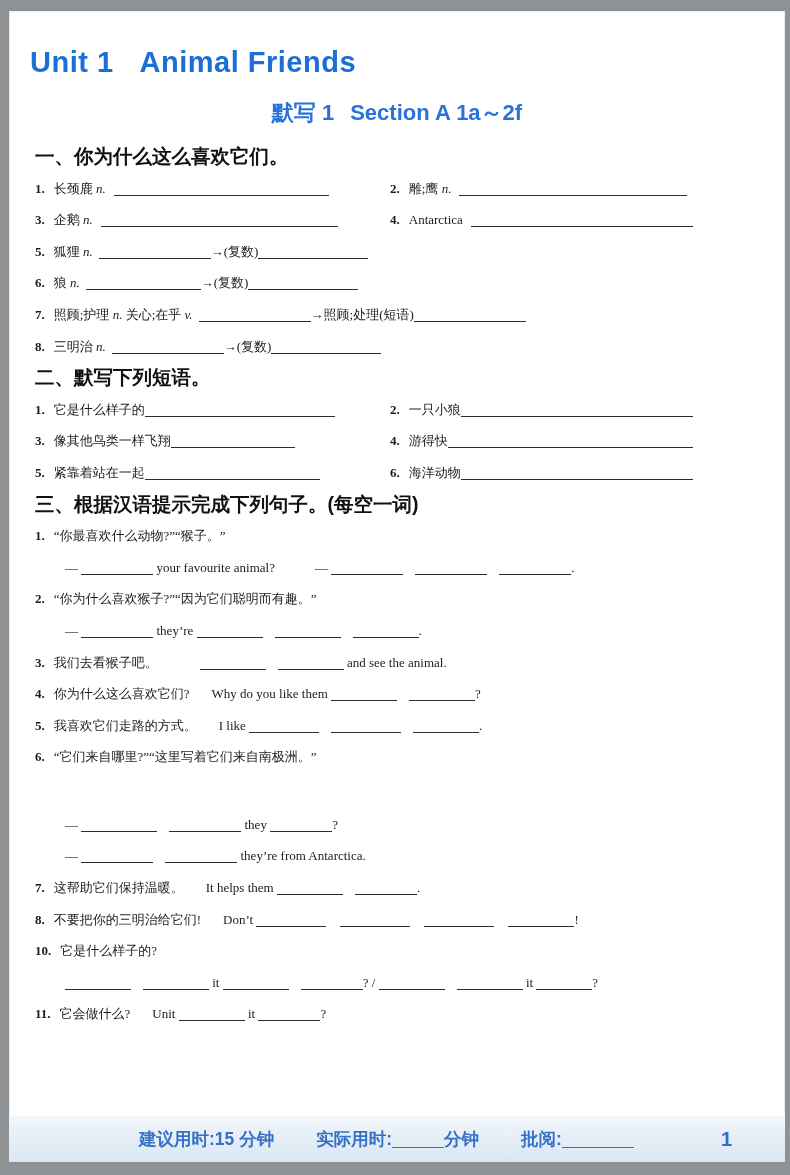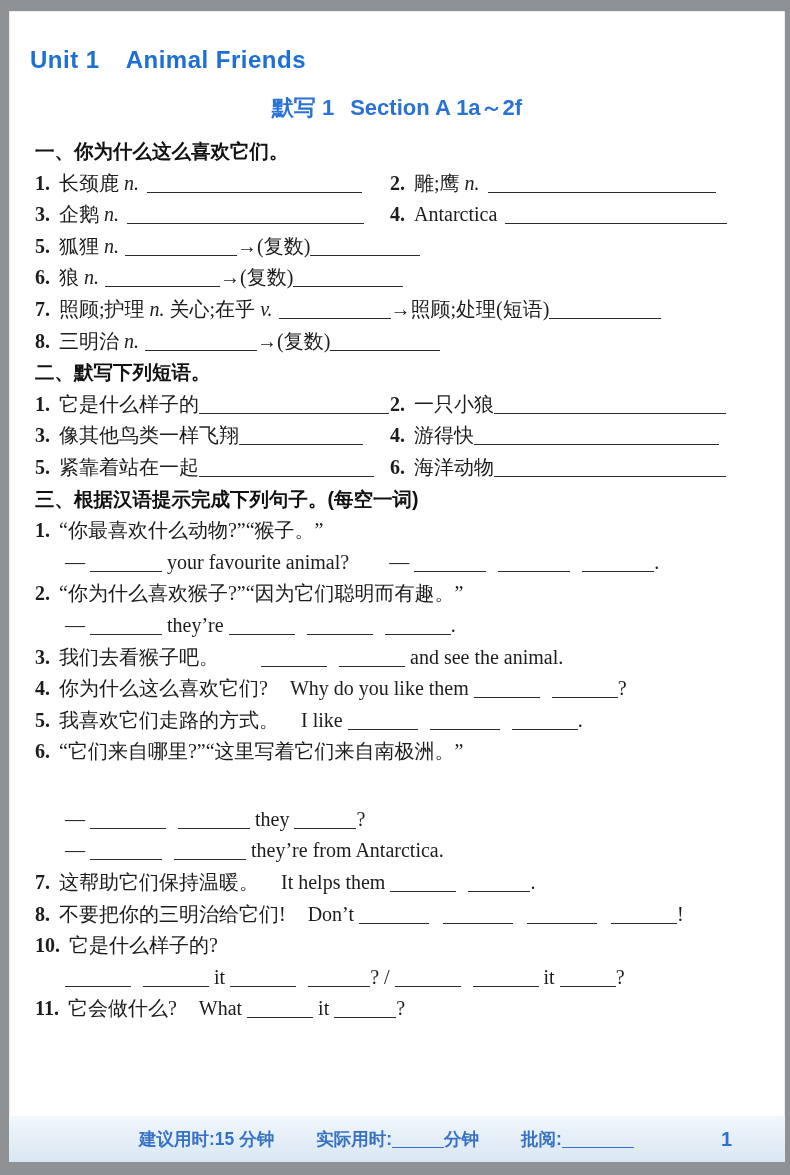--- a/index.html
+++ b/index.html
@@ -12,39 +12,39 @@
   }
   .paper{
     position:absolute;left:9px;top:11px;right:5px;bottom:13px;
     background:#ffffff;
     box-shadow:inset 0 0 2px rgba(0,0,0,.25);
     overflow:hidden;
   }
   .title{
     margin:35px 0 0 21px;
     font-family:"Liberation Sans","DejaVu Sans",sans-serif;
-    font-weight:bold;font-size:24px;letter-spacing:.5px;
+    font-weight:bold;font-size:29px;letter-spacing:.5px;
     color:var(--accent,#1c6fd4);
     white-space:nowrap;
   }
   .title .gap-wide{display:inline-block;width:26px;}
   .subtitle{
     margin-top:19px;text-align:center;
     font-family:"Liberation Sans","DejaVu Sans",sans-serif;
     font-weight:bold;font-size:22px;color:var(--accent2,#2a72d8);
     white-space:nowrap;
   }
   .subtitle .sp{display:inline-block;width:16px;}
   .content{margin:13px 0 0 26px;white-space:nowrap;}
   .sec-header{
     height:31.6px;line-height:31.6px;
     font-family:"Liberation Sans","DejaVu Sans",sans-serif;
     font-weight:bold;font-size:19.5px;color:#111;
   }
-  .row{height:31.6px;line-height:31.6px;font-size:20px;white-space:nowrap;}
+  .row{height:31.6px;line-height:31.6px;font-size:13px;white-space:nowrap;}
   .cell{display:inline-block;vertical-align:top;white-space:nowrap;}
   .cell-left{width:355px;}
   .num{font-weight:bold;margin-right:9px;}
   .it{font-style:italic;}
   .blank{
     display:inline-block;height:3px;vertical-align:-3px;
     border-bottom:1.6px solid #2b2b2b;
   }
   .gap{display:inline-block;height:1px;}
   .footer-band{
@@ -97,21 +97,21 @@
       <div class="row"><span class="cell"><span class="num">3.</span><span class="txt">我们去看猴子吧。</span><span class="gap" style="width: 42px;"></span><span class="blank" style="width: 66px;"></span><span class="gap" style="width: 12px;"></span><span class="blank" style="width: 66px;"></span><span class="txt"> and see the animal.</span></span></div>
       <div class="row"><span class="cell"><span class="num">4.</span><span class="txt">你为什么这么喜欢它们?</span><span class="gap" style="width: 22px;"></span><span class="txt">Why do you like them </span><span class="blank" style="width: 66px;"></span><span class="gap" style="width: 12px;"></span><span class="blank" style="width: 66px;"></span><span class="txt">?</span></span></div>
       <div class="row"><span class="cell"><span class="num">5.</span><span class="txt">我喜欢它们走路的方式。</span><span class="gap" style="width: 22px;"></span><span class="txt">I like </span><span class="blank" style="width: 70px;"></span><span class="gap" style="width: 12px;"></span><span class="blank" style="width: 70px;"></span><span class="gap" style="width: 12px;"></span><span class="blank" style="width: 66px;"></span><span class="txt">.</span></span></div>
       <div class="row"><span class="cell"><span class="num">6.</span><span class="txt">“它们来自哪里?”“这里写着它们来自南极洲。”</span></span></div>
       <div class="row" style="padding-left: 30px; margin-top: 36px;"><span class="cell"><span class="txt">— </span><span class="blank" style="width: 76px;"></span><span class="gap" style="width: 12px;"></span><span class="blank" style="width: 72px;"></span><span class="txt"> they </span><span class="blank" style="width: 62px;"></span><span class="txt">?</span></span></div>
       <div class="row" style="padding-left: 30px;"><span class="cell"><span class="txt">— </span><span class="blank" style="width: 72px;"></span><span class="gap" style="width: 12px;"></span><span class="blank" style="width: 72px;"></span><span class="txt"> they’re from Antarctica.</span></span></div>
       <div class="row"><span class="cell"><span class="num">7.</span><span class="txt">这帮助它们保持温暖。</span><span class="gap" style="width: 22px;"></span><span class="txt">It helps them </span><span class="blank" style="width: 66px;"></span><span class="gap" style="width: 12px;"></span><span class="blank" style="width: 62px;"></span><span class="txt">.</span></span></div>
       <div class="row"><span class="cell"><span class="num">8.</span><span class="txt">不要把你的三明治给它们!</span><span class="gap" style="width: 22px;"></span><span class="txt">Don’t </span><span class="blank" style="width: 70px;"></span><span class="gap" style="width: 14px;"></span><span class="blank" style="width: 70px;"></span><span class="gap" style="width: 14px;"></span><span class="blank" style="width: 70px;"></span><span class="gap" style="width: 14px;"></span><span class="blank" style="width: 66px;"></span><span class="txt">!</span></span></div>
       <div class="row"><span class="cell"><span class="num">10.</span><span class="txt">它是什么样子的?</span></span></div>
       <div class="row" style="padding-left: 30px;"><span class="cell"><span class="blank" style="width: 66px;"></span><span class="gap" style="width: 12px;"></span><span class="blank" style="width: 66px;"></span><span class="txt"> it </span><span class="blank" style="width: 66px;"></span><span class="gap" style="width: 12px;"></span><span class="blank" style="width: 62px;"></span><span class="txt">? / </span><span class="blank" style="width: 66px;"></span><span class="gap" style="width: 12px;"></span><span class="blank" style="width: 66px;"></span><span class="txt"> it </span><span class="blank" style="width: 56px;"></span><span class="txt">?</span></span></div>
-      <div class="row"><span class="cell"><span class="num">11.</span><span class="txt">它会做什么?</span><span class="gap" style="width: 22px;"></span><span class="txt">What </span><span class="blank" style="width: 66px;"></span><span class="txt"> it </span><span class="blank" style="width: 62px;"></span><span class="txt">?</span></span></div>
+      <div class="row"><span class="cell"><span class="num">11.</span><span class="txt">它会做什么?</span><span class="gap" style="width: 22px;"></span><span class="txt">Unit </span><span class="blank" style="width: 66px;"></span><span class="txt"> it </span><span class="blank" style="width: 62px;"></span><span class="txt">?</span></span></div>
     </div>
 
   <div class="footer-band">
     <span class="f-item f-first">建议用时:15 分钟</span>
     <span class="f-item">
       <span>实际用时:</span><span class="f-blank" style="width:52px"></span><span>分钟</span>
     </span>
     <span class="f-item">
       <span>批阅:</span><span class="f-blank" style="width:72px"></span>
     </span>

